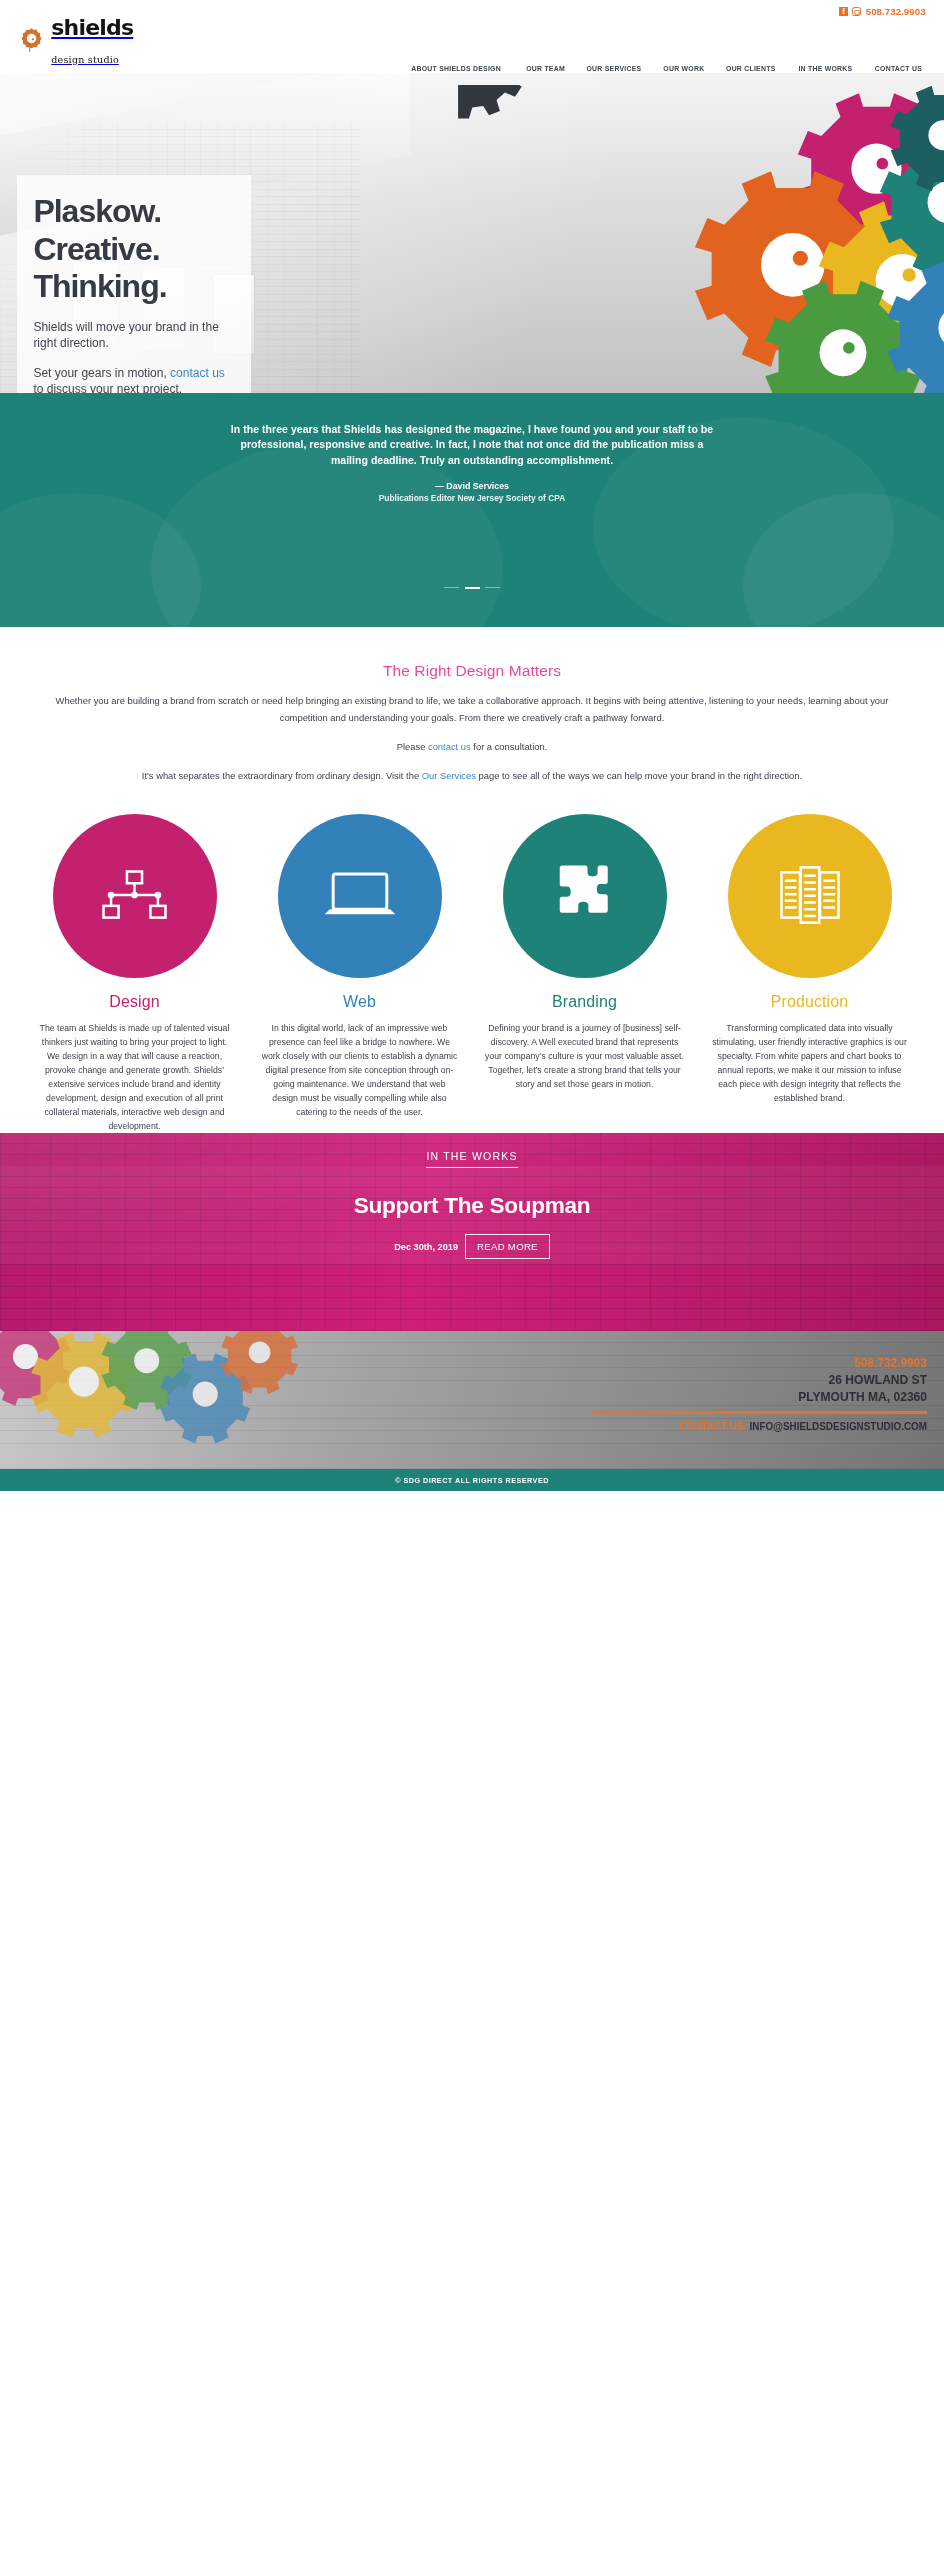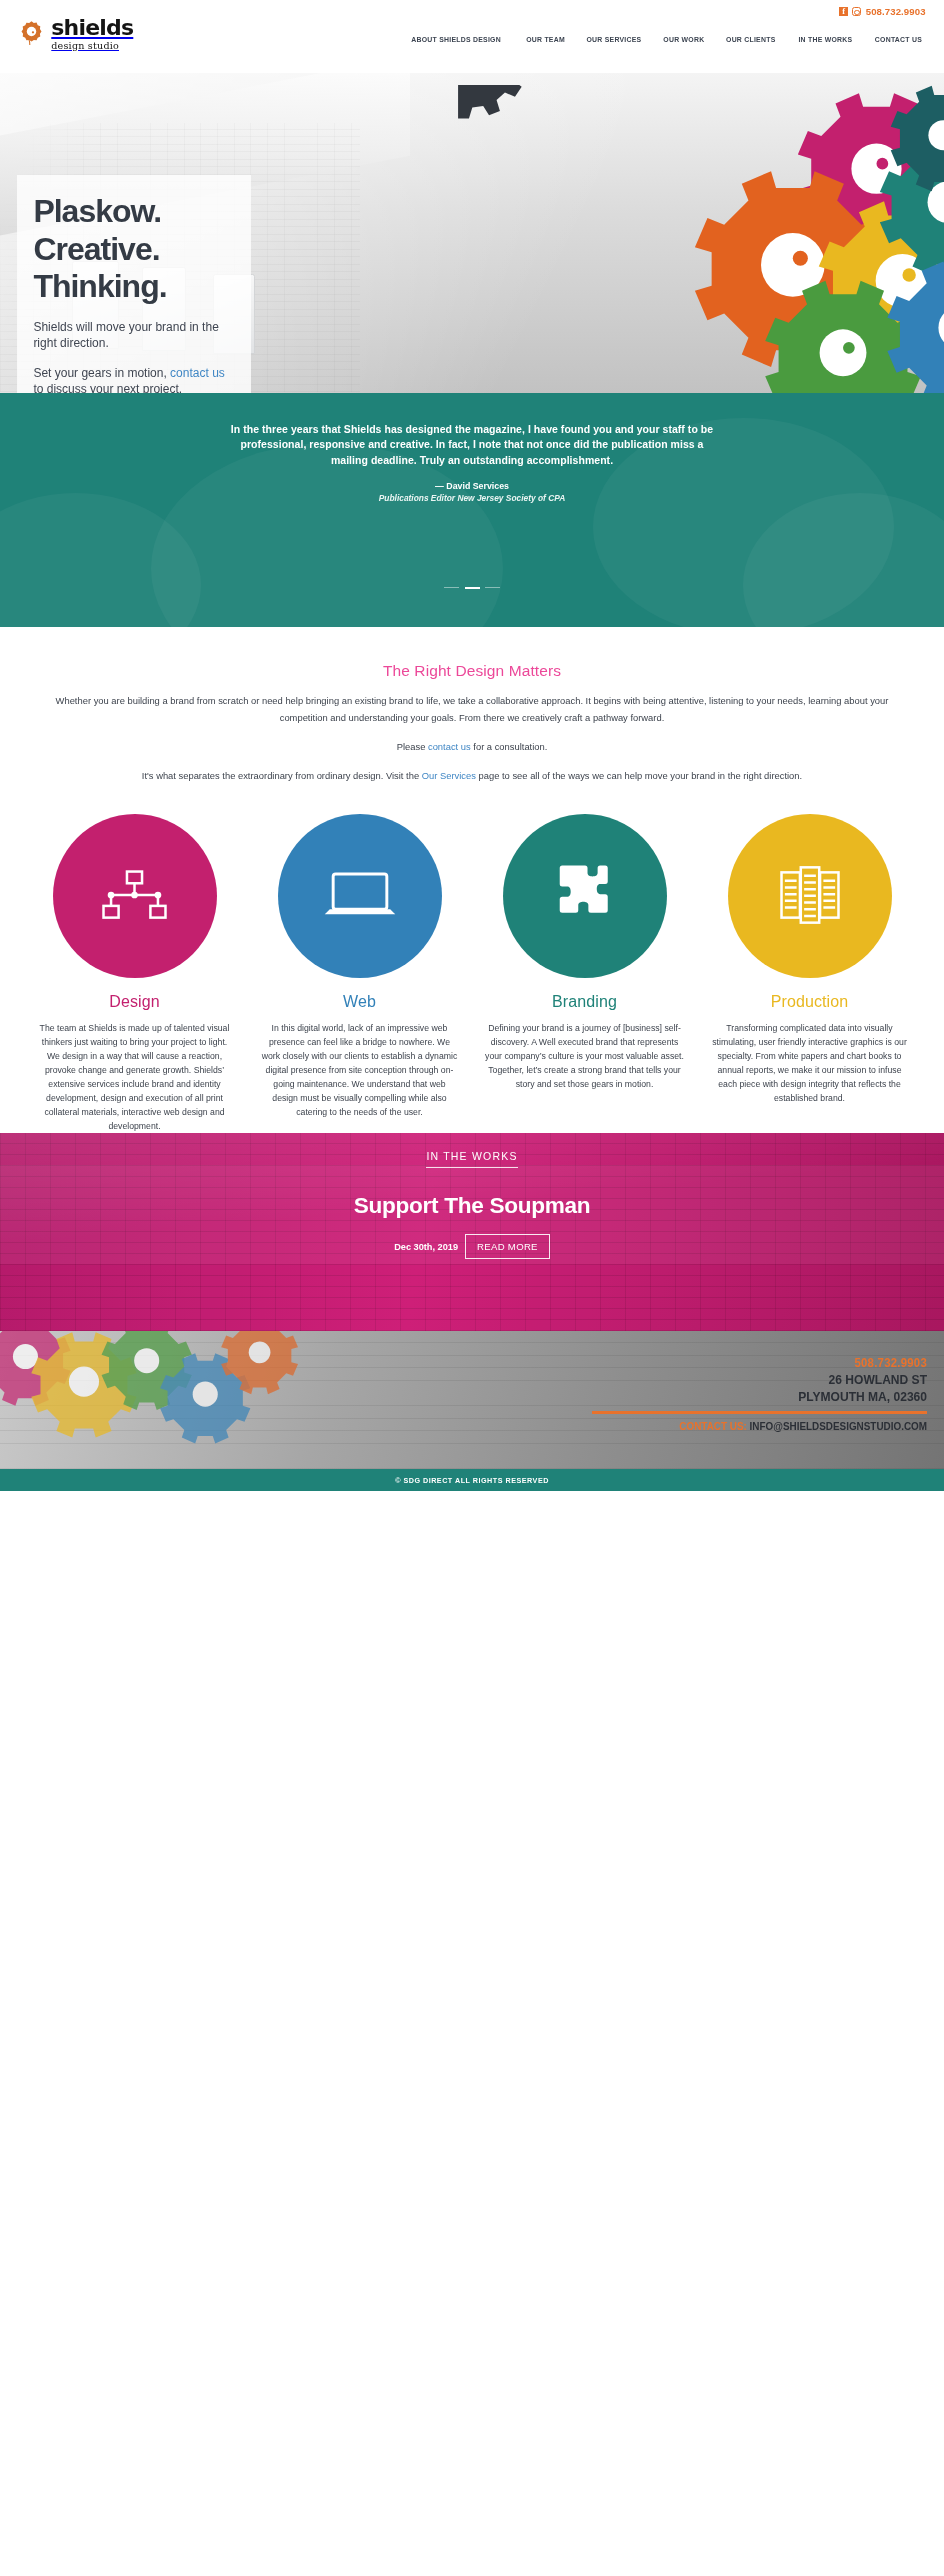--- a/index.html
+++ b/index.html
@@ -44,36 +44,36 @@
     border:1.1px solid #e8722c;border-radius:50%;
   }
   .phone-num{margin-left:1.7px;font-size:9.6px;}
 
   
   .header{
     position:relative;
     height:38px;
     background:#fff;
     display:flex;
-    align-items:flex-start;
+    align-items:flex-end;
   }
   .logo{
     position:absolute;
     left:18.4px; top:-18.4px;
     display:flex;align-items:center;gap:5.9px;
   }
   .logo-gear{width:27px;height:27px;position:relative;flex:none;}
   .logo-txt{display:flex;flex-direction:column;line-height:1;}
   .logo-main{
     font-family:"DejaVu Sans", sans-serif;
     font-weight:700;font-size:22px;letter-spacing:-0.8px;color:#151515;
   }
   .logo-sub{
     font-family:"DejaVu Serif", serif;
-    font-size:9.6px;letter-spacing:0.2px;color:#151515;margin-top:2px;
+    font-size:9.6px;letter-spacing:0.2px;color:#151515;margin-top:16px;
   }
   .nav{
     margin-left:auto;
     display:flex;
     align-items:center;
     gap:14.2px;
     padding-right:18.4px;
   }
   .nav a{
     font-family:"Liberation Sans", sans-serif;
@@ -163,21 +163,21 @@
     font-weight:700;
     line-height:1.48;
     letter-spacing:0.04px;
   }
   .t-author{
     position:relative;z-index:2;
     margin-top:12.6px;color:#ffffff;font-size:8.8px;font-weight:700;
   }
   .t-role{
     position:relative;z-index:2;
-    margin-top:2.5px;color:#eaf5f3;font-size:8.4px;font-style:italic;font-weight:700;
+    margin-top:2.5px;color:#eaf5f3;font-size:8.4px;font-weight:700;
   }
   .t-dots{
     position:absolute;left:0;right:0;bottom:38px;z-index:3;
     display:flex;justify-content:center;gap:5.9px;
   }
   .t-dots span{display:block;width:15px;height:1.7px;background:rgba(255,255,255,.45);}
   .t-dots span.on{background:#ffffff;height:2.5px;}
 
   
   .rdm{padding:35px 0 0 0;text-align:center;background:#fff;}

